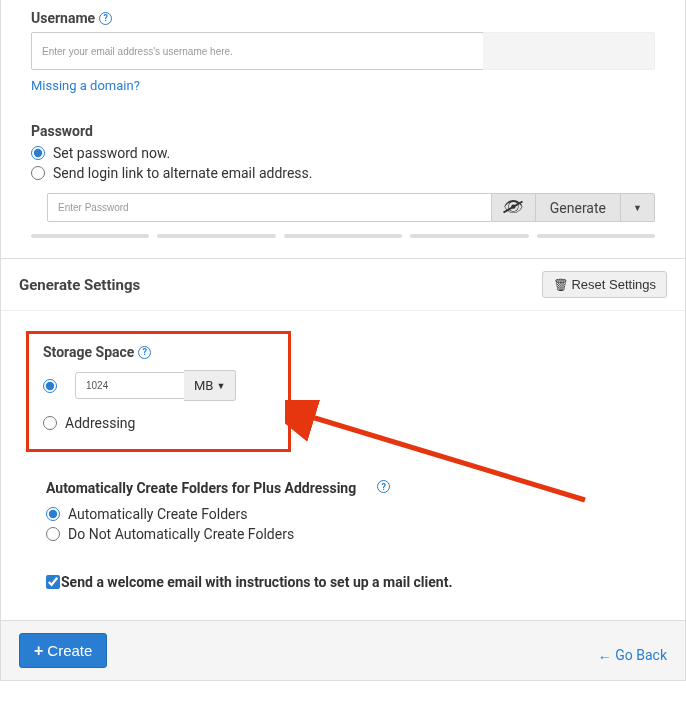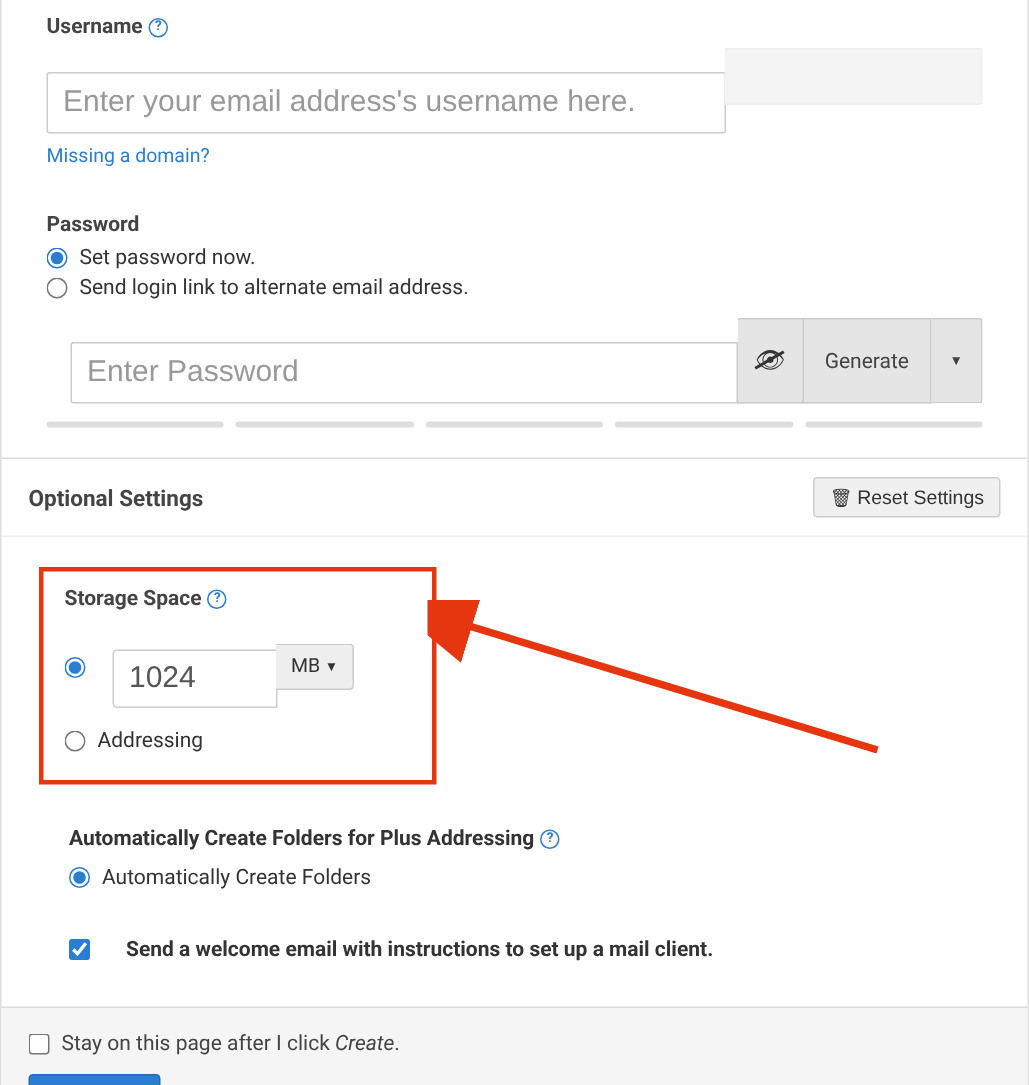--- a/index.html
+++ b/index.html
@@ -52,25 +52,24 @@
       color: #2a7ed2;
       font-weight: 700;
     }
     .input-row {
       display: flex;
       align-items: stretch;
     }
     input[type="text"], input[type="password"] {
       border: 1px solid #ccc;
       padding: 8px 10px;
-      font-size: 20px;
+      font-size: 10px;
       border-radius: 2px;
       flex: 1;
       color: #555;
-      margin-top: 16px;
     }
     input::placeholder { color: #999; }
     .username-domain {
       width: 172px;
       height: 38px;
       background: #f4f4f4;
       border: 1px solid #eee;
       border-left: none;
       border-radius: 0 2px 2px 0;
       margin-left: -1px;
@@ -159,32 +158,31 @@
       color: #333;
       display: flex;
       align-items: center;
       gap: 3px;
       margin-left: -19px;
     }
     .caret { font-size: 9px; }
     .plus-label {
       font-weight: 700;
       display: flex;
-      align-items: center;
-      gap: 4px;
+      gap: 21px;
       margin-bottom: 10px;
       font-size: 14px;
     }
     .welcome-row {
       margin-top: 32px;
       font-weight: 700;
       font-size: 14px;
       display: flex;
       align-items: center;
-      gap: 24px;
+      gap: 1px;
     }
     .stay-row {
       display: flex;
       align-items: center;
       gap: 8px;
       font-size: 14px;
       color: #444;
       padding: 4px 0 12px 0;
     }
     .stay-row em { font-style: italic; }
@@ -284,21 +282,21 @@
     <div class="strength-bars">
       <div class="bar"></div>
       <div class="bar"></div>
       <div class="bar"></div>
       <div class="bar"></div>
       <div class="bar"></div>
     </div>
   </div>
 
   <div class="section optional-hdr">
-    <span class="heading">Optional Settings</span>
+    <span class="heading">Generate Settings</span>
     <button class="reset-btn">
       <span class="trash">🗑</span>
       <span>Reset Settings</span>
     </button>
   </div>
 
   <div class="section optional-body">
     <div class="highlight-box">
       <div class="label" style="margin-bottom:2px;">
         <span>Storage Space</span>
@@ -319,34 +317,32 @@
     </div>
 
     <div class="plus-label">
       <span>Automatically Create Folders for Plus Addressing</span>
       <span class="help-icon">?</span>
     </div>
     <label class="radio-row">
       <input type="radio" name="plus" checked="" style="">
       <span>Automatically Create Folders</span>
     </label>
+    <label class="radio-row">
+      <input type="radio" name="plus" style="">
+      <span>Do Not Automatically Create Folders</span>
+    </label>
 
     <label class="welcome-row">
       <input type="checkbox" checked="" style="">
       <span>Send a welcome email with instructions to set up a mail client.</span>
     </label>
   </div>
 
   <div class="section footer">
-    <label class="stay-row">
-      <input type="checkbox" style="">
-      <span>
-        <span>Stay on this page after I click </span><em>Create</em><span>.</span>
-      </span>
-    </label>
     <div class="footer-buttons">
       <button class="create-btn">
         <span class="plus-glyph">+</span>
         <span>Create</span>
       </button>
       <span class="link goback">
         <span class="goback-arrow">←</span>
         <span>Go Back</span>
       </span>
     </div>

